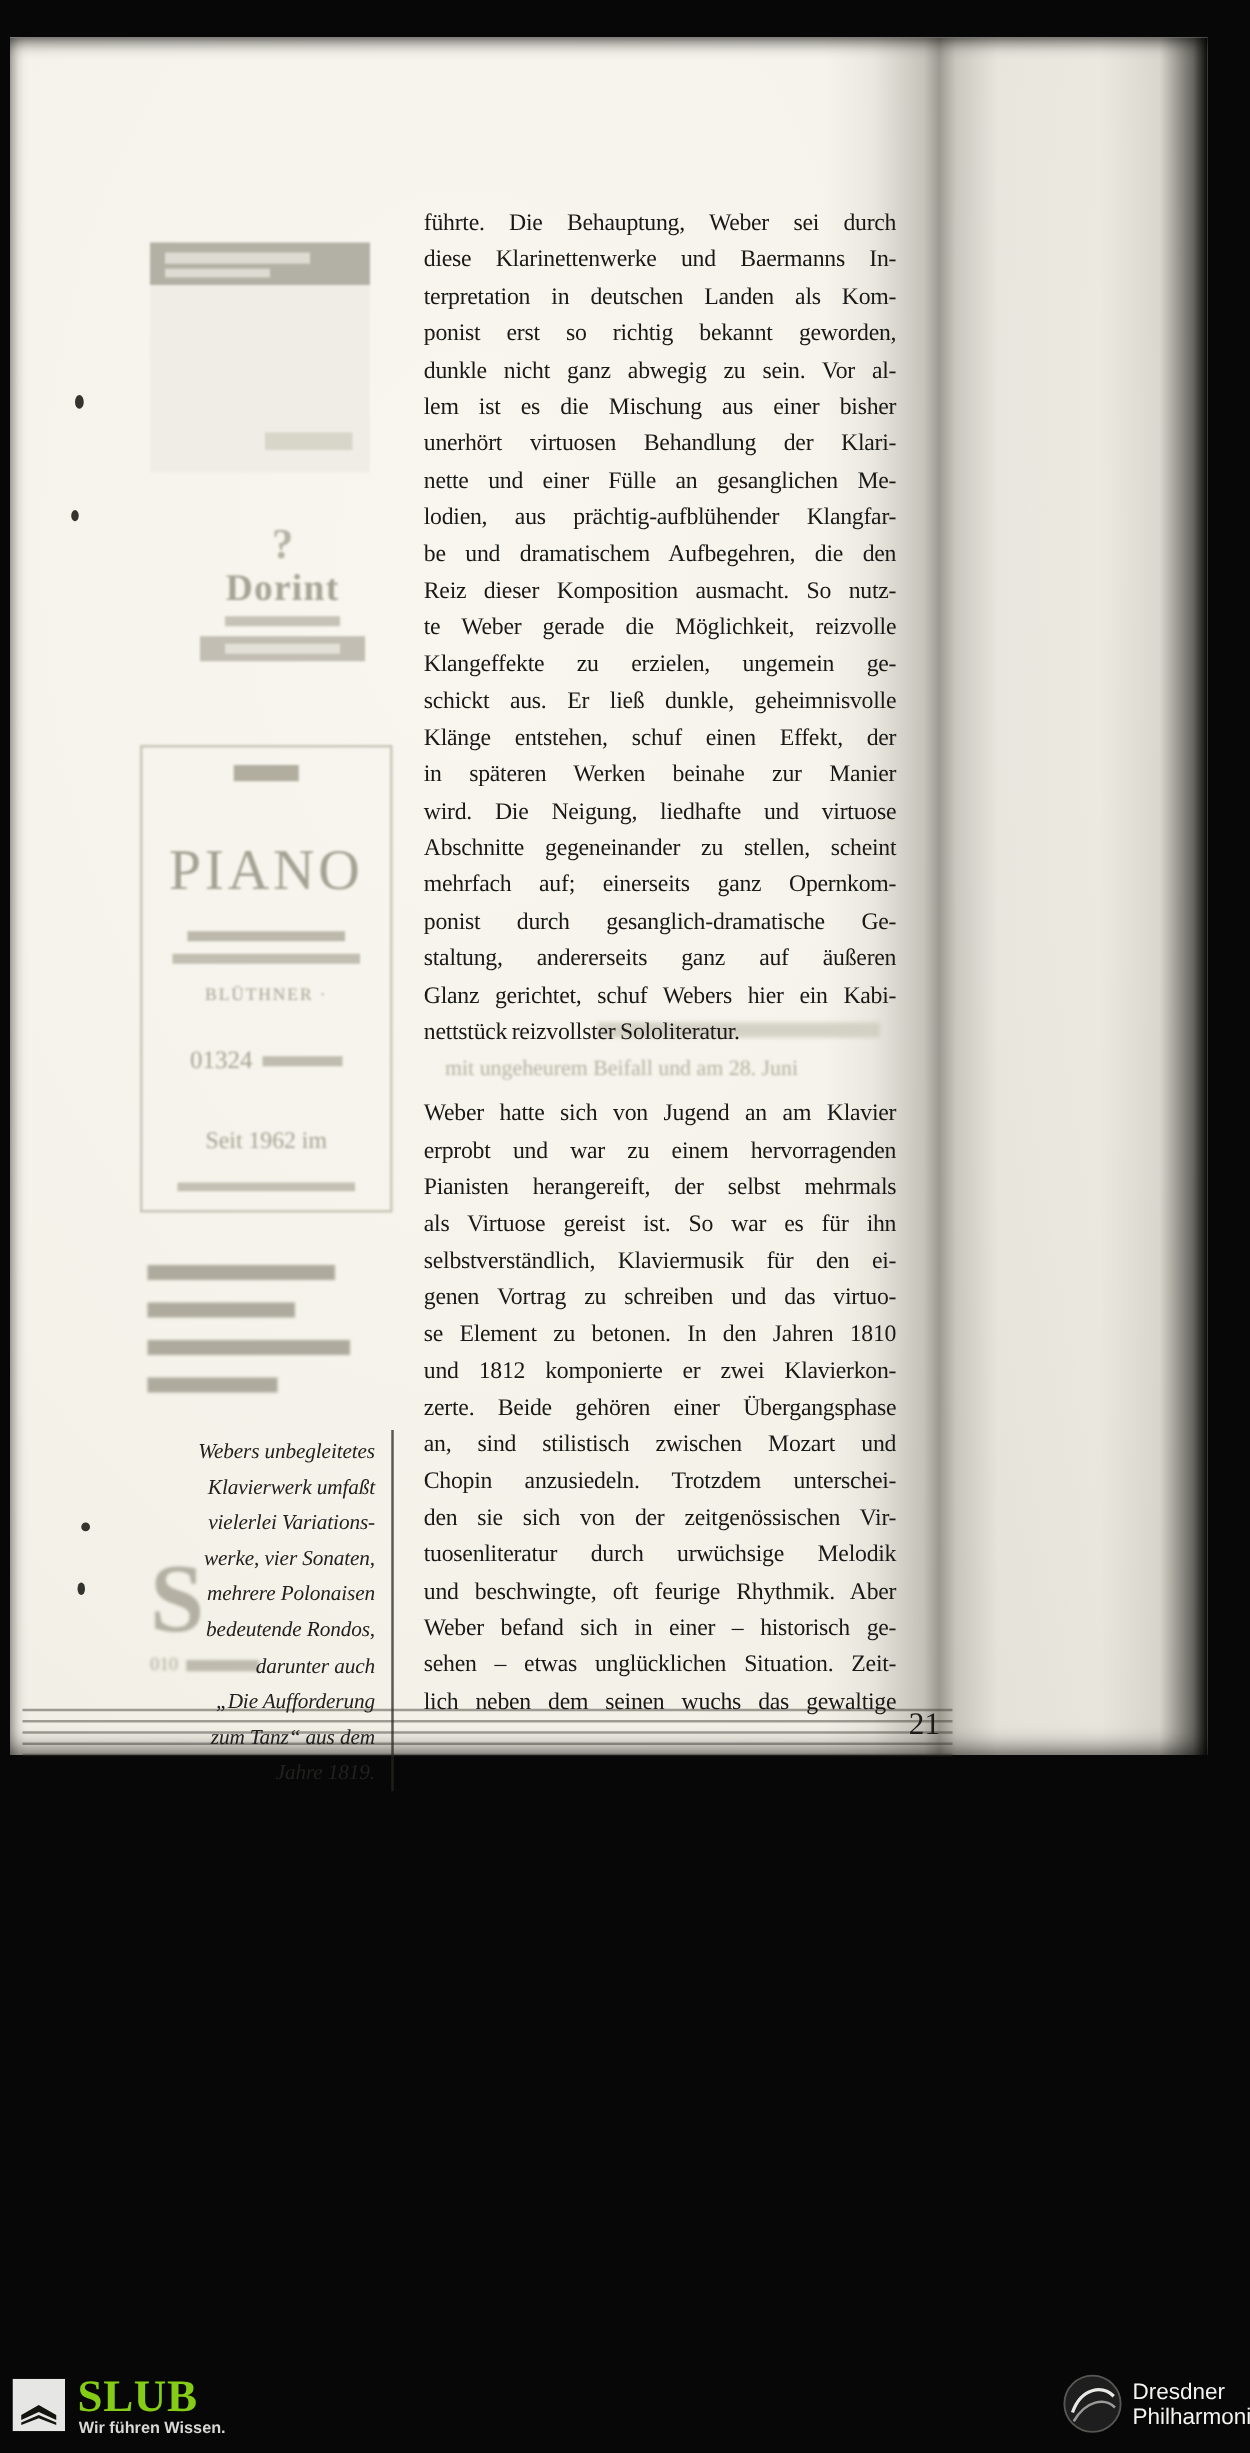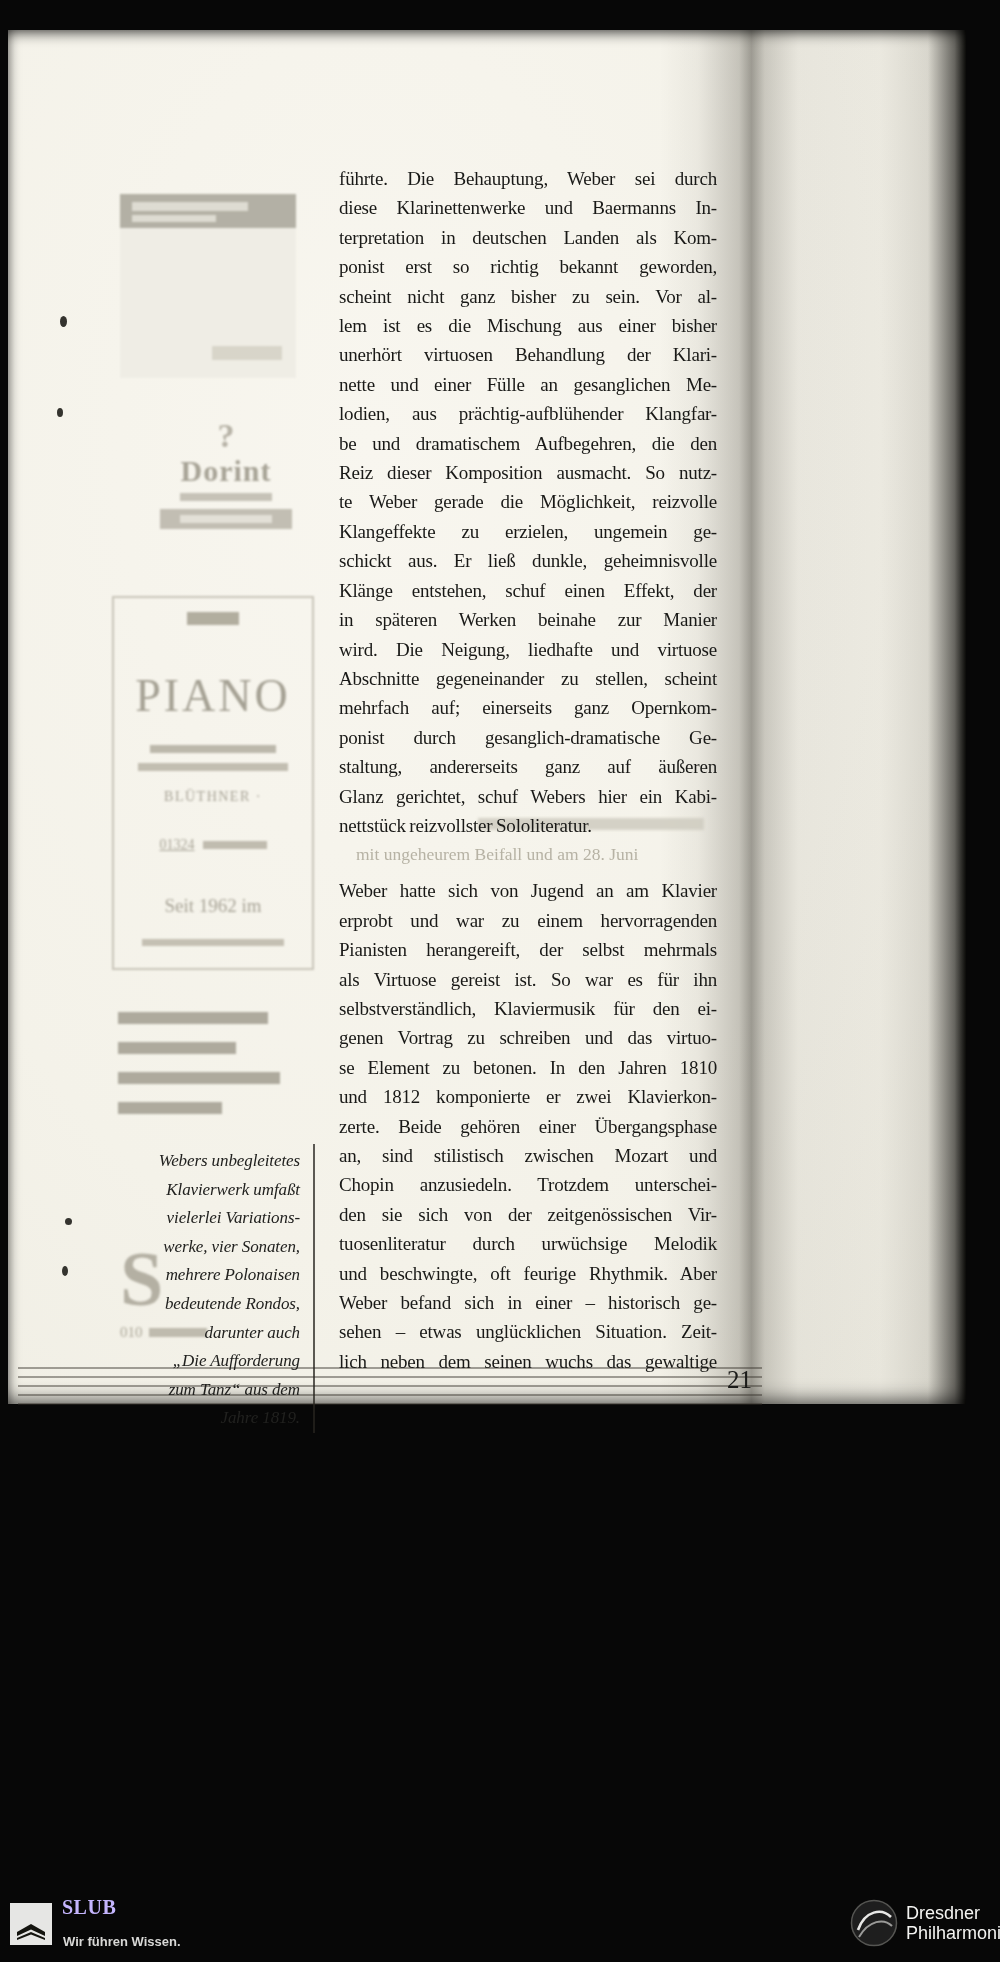--- a/index.html
+++ b/index.html
@@ -60,21 +60,21 @@
   .gDorint .band { margin:8px auto 0; width:132px; height:20px; background:#c2beb3; position:relative; }
   .gDorint .band .inner { position:absolute; left:20px; top:6px; width:92px; height:8px; background:#e3e0d7; }
 
   .gPiano { left:104px; top:566px; width:202px; height:374px; border:2px solid #c9c5b9;
     filter:blur(0.8px); text-align:center; color:#a8a497; }
   .gPiano .smudge { margin:14px auto 0; width:52px; height:13px; background:#b2ae9f; }
   .gPiano .word { margin-top:46px; font-size:46px; letter-spacing:3px; color:#a5a194; line-height:50px; }
   .gPiano .l1 { margin:24px auto 0; width:126px; height:8px; background:#bcb8ab; }
   .gPiano .l2 { margin:10px auto 0; width:150px; height:8px; background:#c2beb1; }
   .gPiano .brand { margin-top:18px; font-size:14px; letter-spacing:1.5px; }
-  .gPiano .phoneline { margin-top:32px; font-size:14px; display:flex; justify-content:center; gap:8px; align-items:center;text-decoration:underline; }
+  .gPiano .phoneline { margin-top:32px; font-size:20px; display:flex; justify-content:center; gap:8px; align-items:center; }
   .gPiano .pb { width:64px; height:8px; background:#c0bcaf; }
   .gPiano .since { margin-top:42px; font-size:19px; }
   .gPiano .l3 { margin:22px auto 0; width:142px; height:7px; background:#c4c0b3; }
 
   .gBlock { left:104px; top:978px; width:200px; height:126px; filter:blur(1.2px); }
   .gBlock .gl { position:absolute; left:6px; height:12px; background:#aeaa9d; }
   .gl1{top:4px;width:150px;background:#a19d90}
   .gl2{top:34px;width:118px}
   .gl3{top:64px;width:162px}
   .gl4{top:94px;width:104px}
@@ -91,21 +91,21 @@
   .staple { position:absolute; background:#34332e; border-radius:50%; filter:blur(0.6px); z-index:2; }
   .st1{left:52px;top:286px;width:7px;height:11px}
   .st2{left:49px;top:378px;width:6px;height:9px}
   .st3{left:57px;top:1188px;width:7px;height:7px}
   .st4{left:54px;top:1236px;width:6px;height:10px}
 
   
   .footer { position:absolute; left:0; top:1894px; width:1000px; height:68px; background:#070707; }
   .slub-icon { position:absolute; left:10px; top:9px; width:42px; height:42px; }
   .slub-word { position:absolute; left:62px; top:2px; font-family:"Liberation Serif",serif;
-    font-weight:bold; font-size:20px; color:#c4b5fd; letter-spacing:0.5px; }
+    font-weight:bold; font-size:36px; color:#84cc16; letter-spacing:0.5px; }
   .slub-tag { position:absolute; left:63px; top:40px; font-family:"Liberation Sans",sans-serif;
     font-weight:bold; font-size:13px; color:#d8d8d6; }
   .phil-icon { position:absolute; left:850px; top:5px; width:48px; height:48px; }
   .phil-name { position:absolute; left:906px; top:9px; font-family:"Liberation Sans",sans-serif;
     font-size:18px; color:#f4f4f2; line-height:20px; }
 </style>
 </head>
 <body>
 
 <div class="page">
@@ -163,21 +163,21 @@
   <div class="staple st2"></div>
   <div class="staple st3"></div>
   <div class="staple st4"></div>
 
   <div class="main-col">
     <div class="para para-1">
         <div class="main-line">führte. Die Behauptung, Weber sei durch</div>
         <div class="main-line">diese Klarinettenwerke und Baermanns In-</div>
         <div class="main-line">terpretation in deutschen Landen als Kom-</div>
         <div class="main-line">ponist erst so richtig bekannt geworden,</div>
-        <div class="main-line">scheint nicht ganz bisher zu sein. Vor al-</div>
+        <div class="main-line">dunkle nicht ganz abwegig zu sein. Vor al-</div>
         <div class="main-line">lem ist es die Mischung aus einer bisher</div>
         <div class="main-line">unerhört virtuosen Behandlung der Klari-</div>
         <div class="main-line">nette und einer Fülle an gesanglichen Me-</div>
         <div class="main-line">lodien, aus prächtig-aufblühender Klangfar-</div>
         <div class="main-line">be und dramatischem Aufbegehren, die den</div>
         <div class="main-line">Reiz dieser Komposition ausmacht. So nutz-</div>
         <div class="main-line">te Weber gerade die Möglichkeit, reizvolle</div>
         <div class="main-line">Klangeffekte zu erzielen, ungemein ge-</div>
         <div class="main-line">schickt aus. Er ließ dunkle, geheimnisvolle</div>
         <div class="main-line">Klänge entstehen, schuf einen Effekt, der</div>

